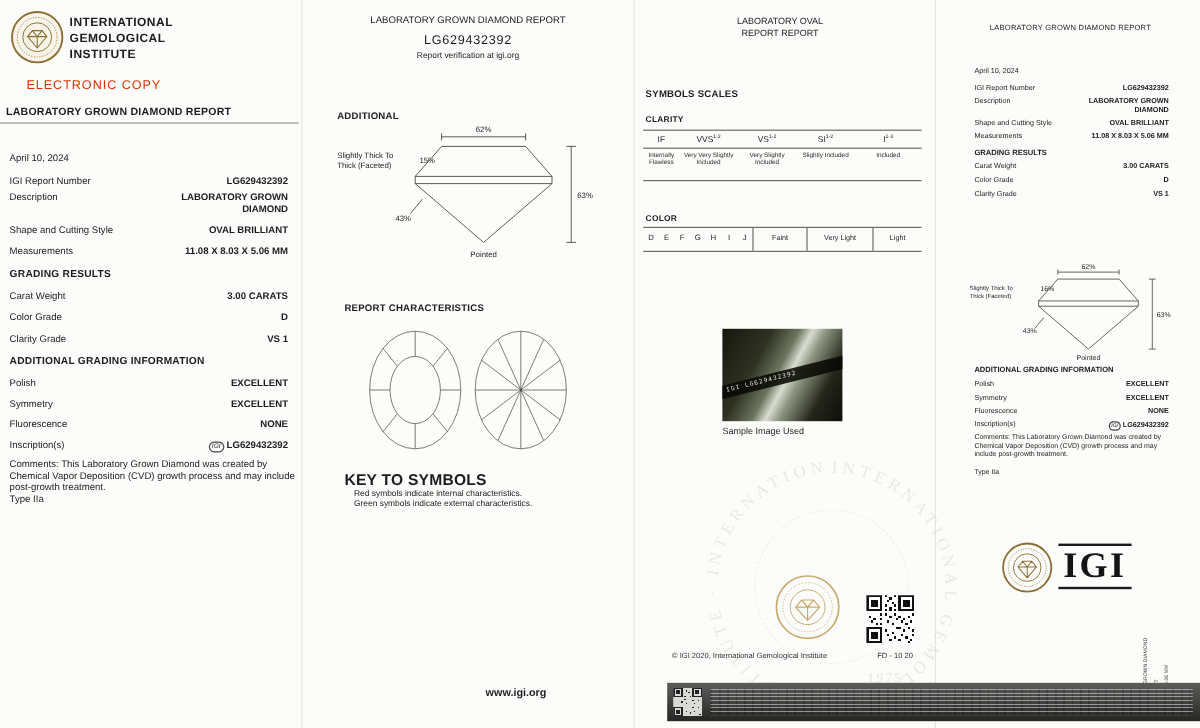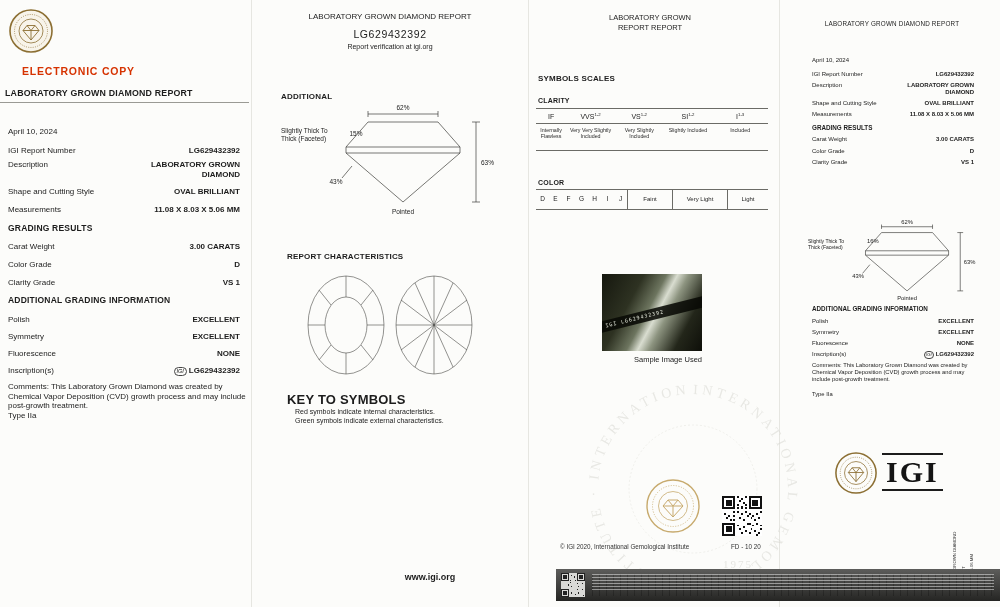--- a/index.html
+++ b/index.html
@@ -5,21 +5,21 @@
   *{margin:0;padding:0;box-sizing:border-box}
   html,body{background:#ffffff}
   #page{position:relative;width:1000px;height:607px;background:#fcfcfa;overflow:hidden;
         font-family:"Liberation Sans",sans-serif;color:#1c1c1c}
   .abs{position:absolute}
   .fold{position:absolute;top:0;bottom:0;width:1px;background:#e6e6e1}
   .hline{position:absolute;height:1px;background:#9a9a94}
 
   
   .brand{position:absolute;left:58px;top:13px;font-size:10px;font-weight:bold;letter-spacing:.4px;line-height:13px}
-  .ecopy{position:absolute;left:22px;top:65px;font-size:10.5px;font-weight:bold;letter-spacing:.8px;color:#d63200}
+  .ecopy{position:absolute;left:22px;top:65px;font-size:10.5px;font-weight:normal;letter-spacing:.8px;color:#d63200}
   .ltitle{position:absolute;left:5px;top:88px;font-size:8.8px;font-weight:bold;letter-spacing:.2px}
   .ldate{position:absolute;left:8px;top:127px;font-size:8px}
   .lrow{position:absolute;left:8px;width:232px;display:flex;justify-content:space-between;font-size:8px;line-height:9.5px}
   .lrow .v{font-weight:bold;text-align:right}
   .lsect{position:absolute;left:8px;font-size:8.5px;font-weight:bold;letter-spacing:.2px}
   .lcomments{position:absolute;left:8px;width:238px;font-size:8px;line-height:9.6px}
   .imark{font-style:italic;font-size:5.5px;border:1px solid #444;border-radius:7px;padding:0 2px;margin-right:2px;font-weight:normal;display:inline-block;line-height:7px}
 
   
   .ctr{text-align:center}
@@ -61,40 +61,45 @@
   .fcode{position:absolute;left:731px;top:543px;font-size:6.3px;color:#333}
   .secstrip{position:absolute;left:556px;top:569px;width:444px;height:32px;background:linear-gradient(180deg,#5d5d5b,#252523)}
   .microprint{position:absolute;left:36px;top:5px;right:6px;height:22px;opacity:.85;
     background:repeating-linear-gradient(180deg, rgba(255,255,255,.55) 0 .9px, transparent .9px 3.1px),
                repeating-linear-gradient(90deg, rgba(0,0,0,.25) 0 1.5px, transparent 1.5px 7px)}
   .sampimg{position:absolute;left:602px;top:274px;width:100px;height:77px;overflow:hidden;
     background:linear-gradient(118deg,#15170e 0%,#2e3222 30%,#6d755f 46%,#d9ddd0 54%,#8d9480 62%,#23261a 80%,#0e0f09 100%)}
   .laser{position:absolute;left:-12px;top:34px;width:132px;height:11px;transform:rotate(-14deg);
     background:rgba(8,9,4,.88);color:#dfe3d6;font-family:"DejaVu Sans Mono",monospace;font-size:5px;
     letter-spacing:1px;line-height:11px;padding-left:14px}
-  .sampcap{position:absolute;left:602px;top:355px;width:100px;text-align:right;font-size:7.5px}
+  .sampcap{position:absolute;left:602px;top:355px;width:100px;text-align:left;font-size:7.5px}
 </style>
 </head>
 <body>
 
 <div id="page">
 
   <div class="fold" style="left:251px"></div>
   <div class="fold" style="left:528px"></div>
   <div class="fold" style="left:779px"></div>
 
   <svg class="abs" style="left:8px;top:8px" width="46" height="46" viewBox="0 0 46 46">
     <circle cx="23" cy="23" r="21" fill="#f8f4ea" stroke="#8c6f33" stroke-width="1.6"></circle>
     <circle cx="23" cy="23" r="16.5" fill="none" stroke="#8c6f33" stroke-width="0.7" stroke-dasharray="1,1.3"></circle>
     <circle cx="23" cy="23" r="12" fill="none" stroke="#8c6f33" stroke-width="0.8"></circle>
     <g stroke="#8c6f33" stroke-width="0.9" fill="none">
       <path d="M19,17.5 h8 l4,5 -8,9.5 -8,-9.5 z"></path>
       <path d="M15,22.5 h16 M19,17.5 l4,5 4,-5 M23,22.5 v9.5"></path>
     </g>
   </svg>
+  <div class="brand">
+    <div>INTERNATIONAL</div>
+    <div>GEMOLOGICAL</div>
+    <div>INSTITUTE</div>
+  </div>
   <div class="ecopy">ELECTRONIC COPY</div>
   <div class="ltitle">LABORATORY GROWN DIAMOND REPORT</div>
   <div class="hline" style="left:0;top:102px;width:249px"></div>
 
   <div class="ldate">April 10, 2024</div>
 
   <div class="lrow" style="top:146px">
     <span class="l">IGI Report Number</span>
     <span class="v">LG629432392</span>
   </div>
@@ -199,21 +204,21 @@
       <line x1="134" y1="53" x2="153" y2="11"></line>
       <line x1="134" y1="53" x2="167" y2="28"></line>
     </g>
   </svg>
 
   <div class="msect" style="left:287px;top:392px;font-size:13px">KEY TO SYMBOLS</div>
   <div class="keyline" style="left:295px;top:407px">Red symbols indicate internal characteristics.</div>
   <div class="keyline" style="left:295px;top:416px">Green symbols indicate external characteristics.</div>
 
   <div class="abs ctr" style="left:585px;width:130px;top:13px;font-size:7.5px;line-height:10px">
-    <div>LABORATORY GROWN</div>
+    <div>LABORATORY OVAL</div>
     <div>REPORT REPORT</div>
   </div>
 
   <div class="msect" style="left:538px;top:74px">SYMBOLS SCALES</div>
   <div class="msect" style="left:538px;top:97px;font-size:7px">CLARITY</div>
 
   <div class="abs ctable" style="left:536px;top:108px;width:232px">
     <div class="grades">
       <div class="gc" style="width:13%"><span>IF</span><sup></sup></div>
       <div class="gc" style="width:21%"><span>VVS</span><sup>1-2</sup></div>

